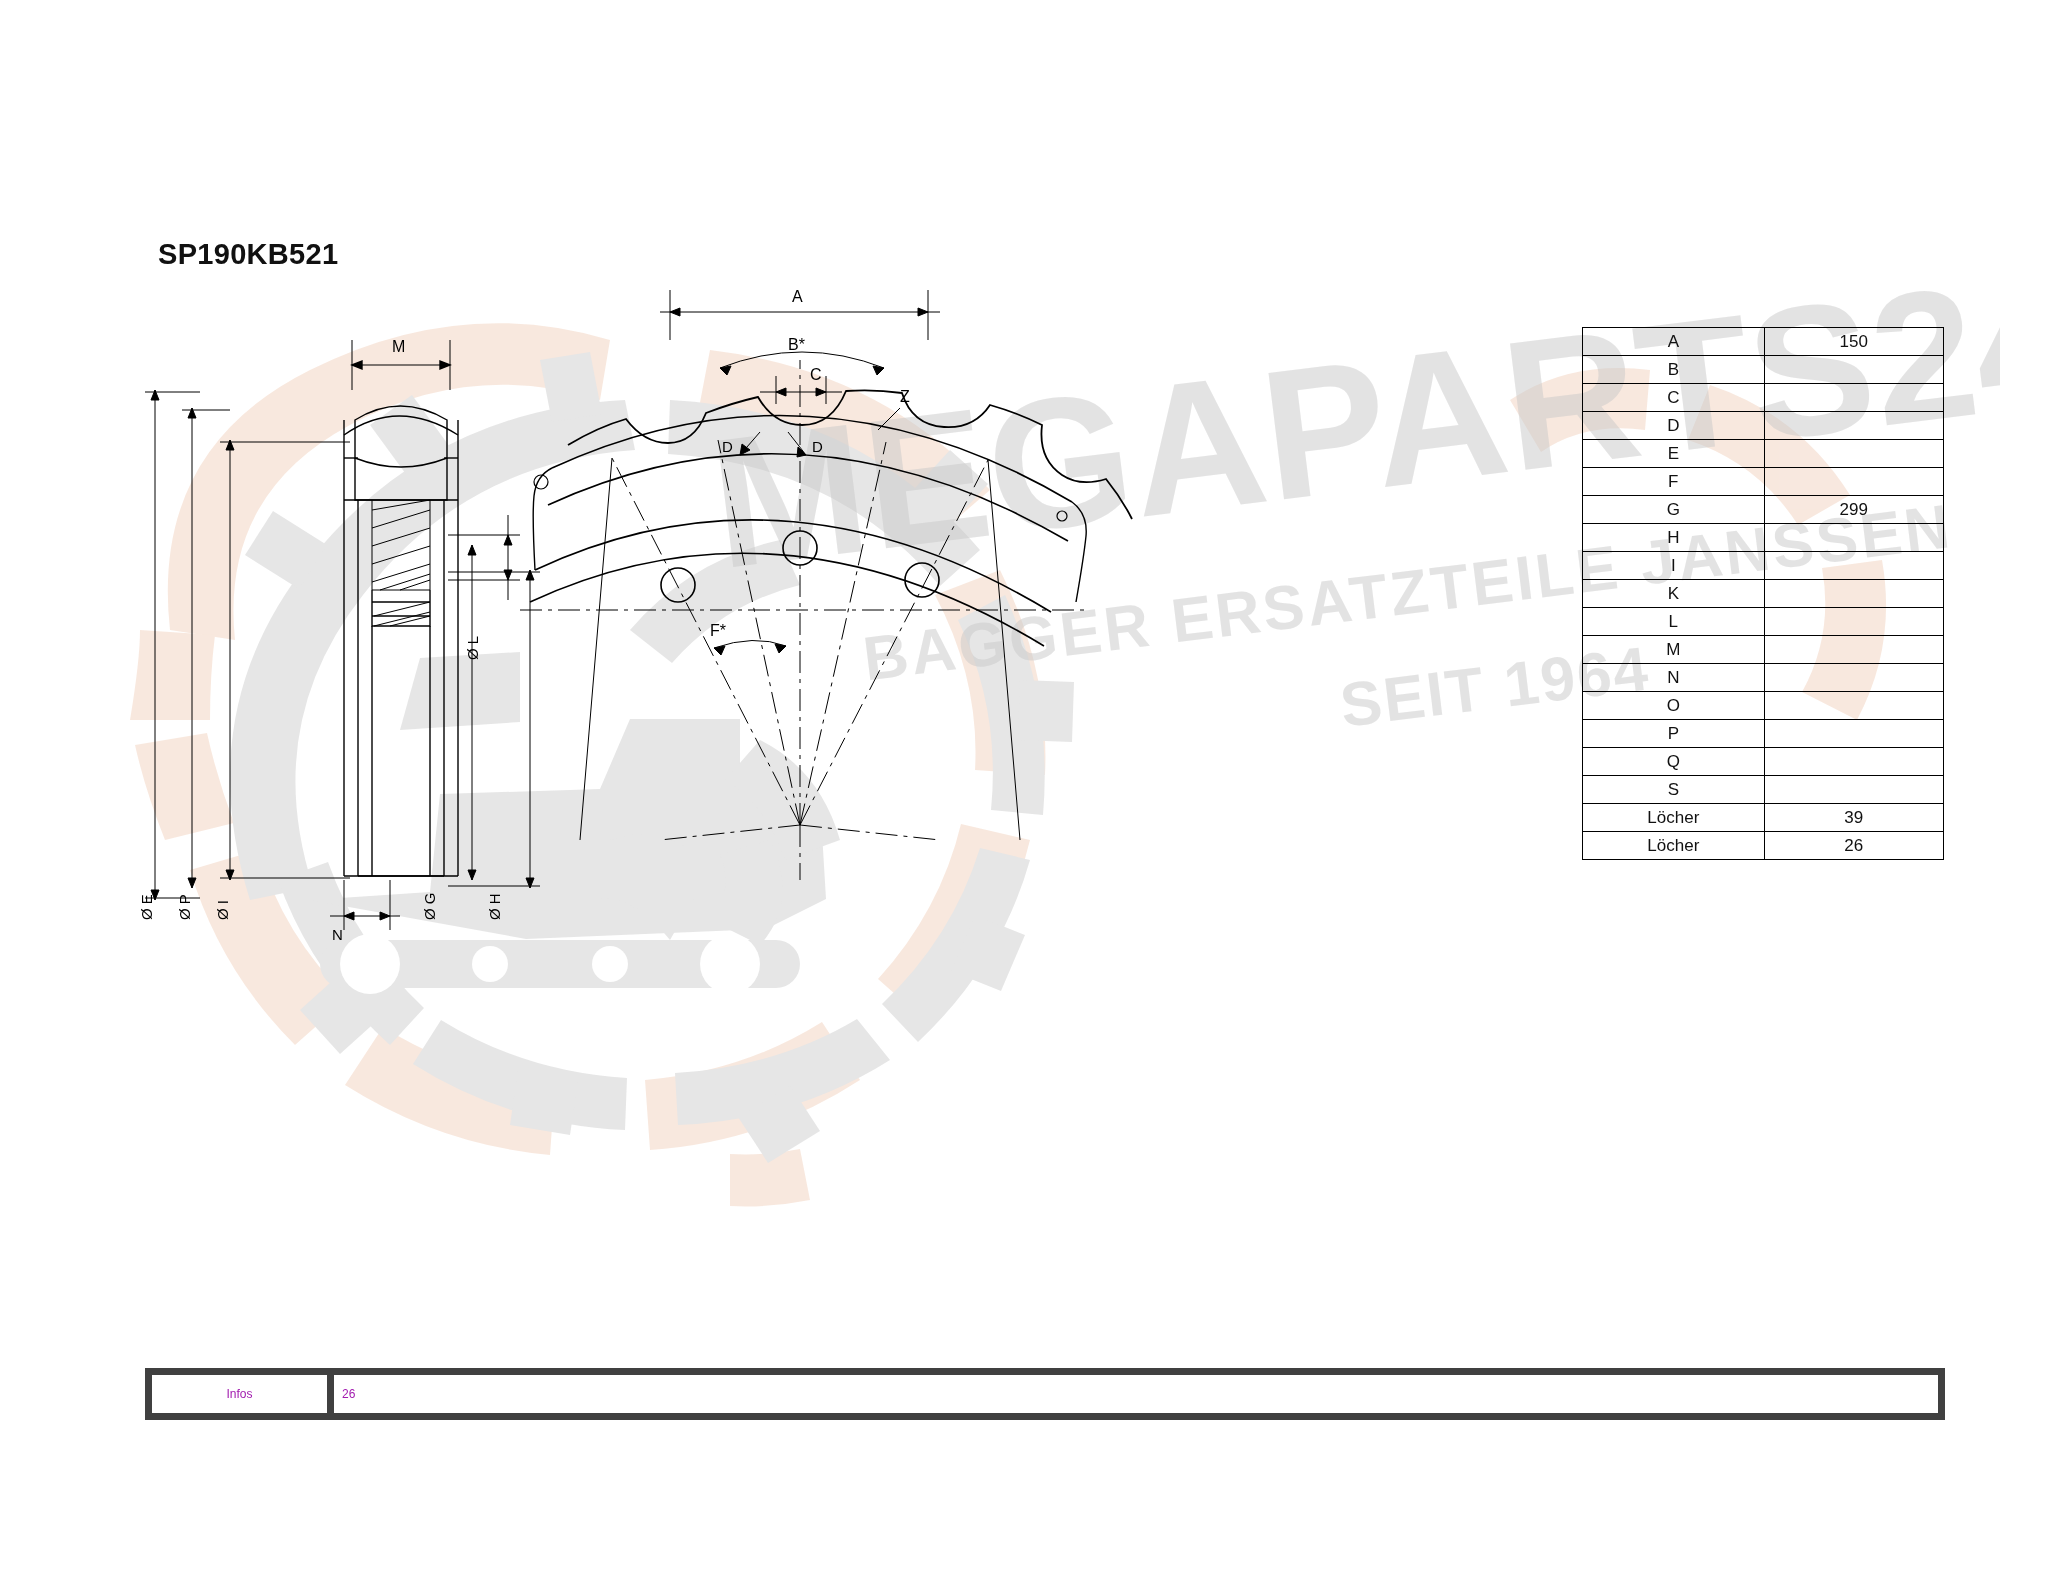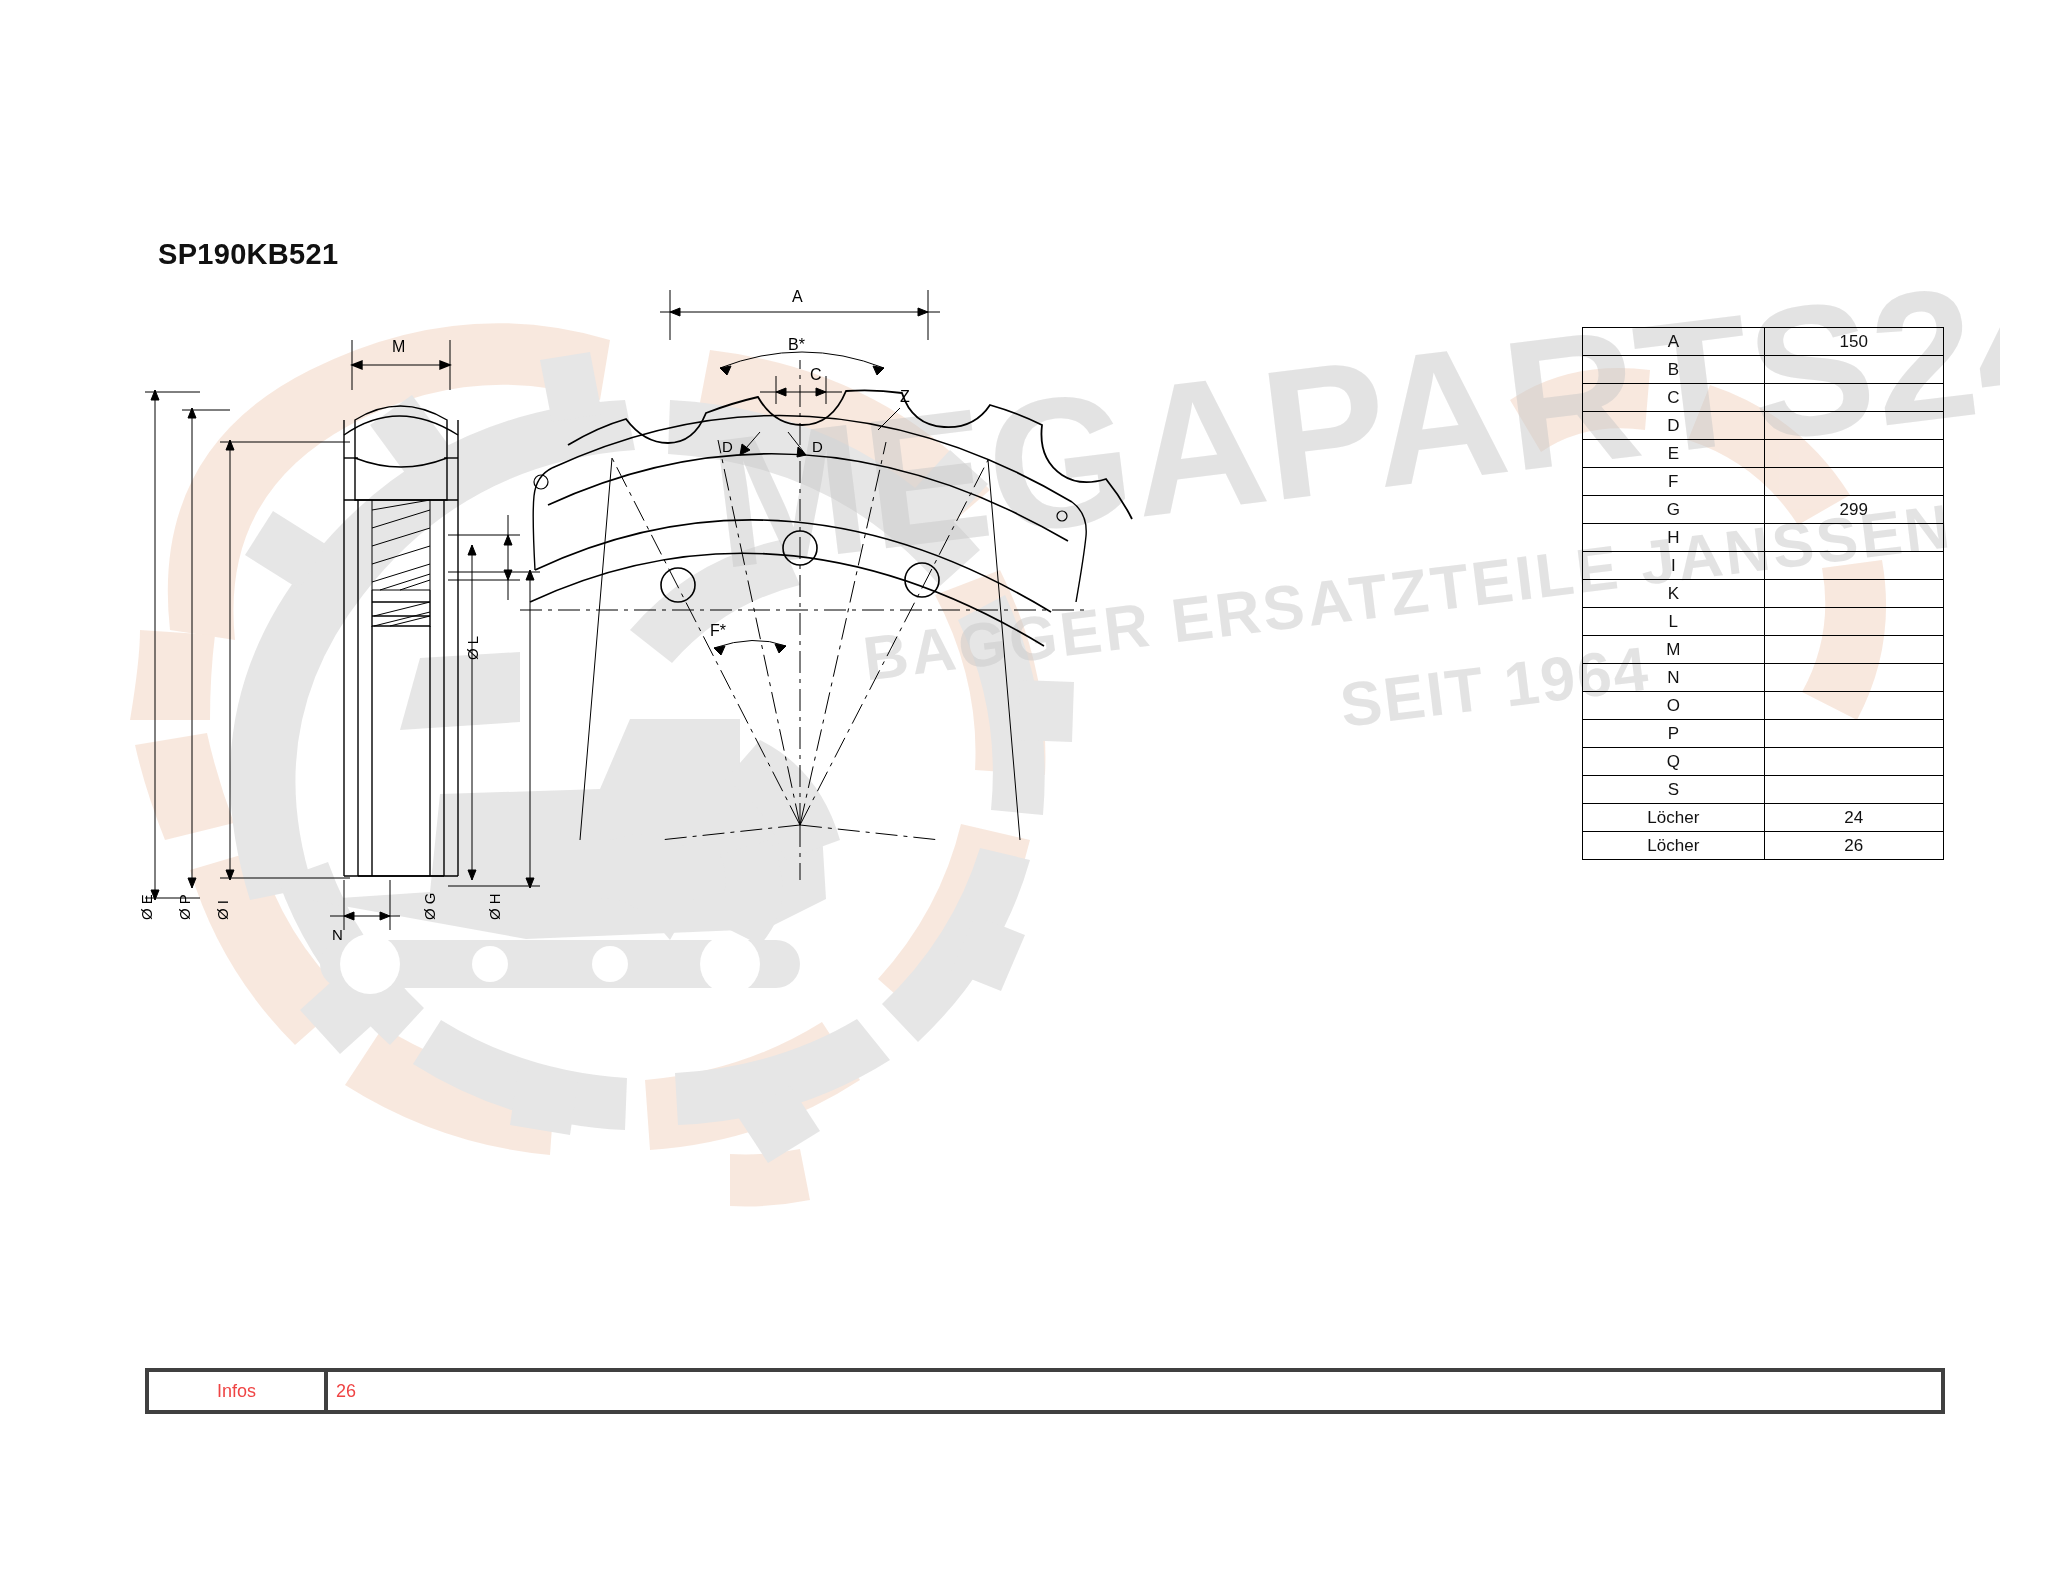--- a/index.html
+++ b/index.html
@@ -82,24 +82,24 @@
   
   #infos-table {
     position: absolute;
     left: 145px;
     top: 1368px;
     width: 1800px;
     border-collapse: collapse;
     z-index: 4;
   }
   #infos-table td {
-    border: 4px solid #404040;
+    border: 7px solid #404040;
     height: 38px;
-    font-size: 18px;
-    color: #ef4444;
+    font-size: 12px;
+    color: #a21caf;
     padding: 0 8px;
   }
   #infos-table td.infos-label {
     width: 175px;
     text-align: center;
     padding: 0;
   }
   #infos-table td.infos-value {
     text-align: left;
   }
@@ -430,21 +430,21 @@
       <tr>
         <td class="label">Q</td>
         <td class="value"></td>
       </tr>
       <tr>
         <td class="label">S</td>
         <td class="value"></td>
       </tr>
       <tr>
         <td class="label">Löcher</td>
-        <td class="value">24</td>
+        <td class="value">39</td>
       </tr>
       <tr>
         <td class="label">Löcher</td>
         <td class="value">26</td>
       </tr>
     </tbody>
   </table>
 
   <table id="infos-table">
     <tbody>

